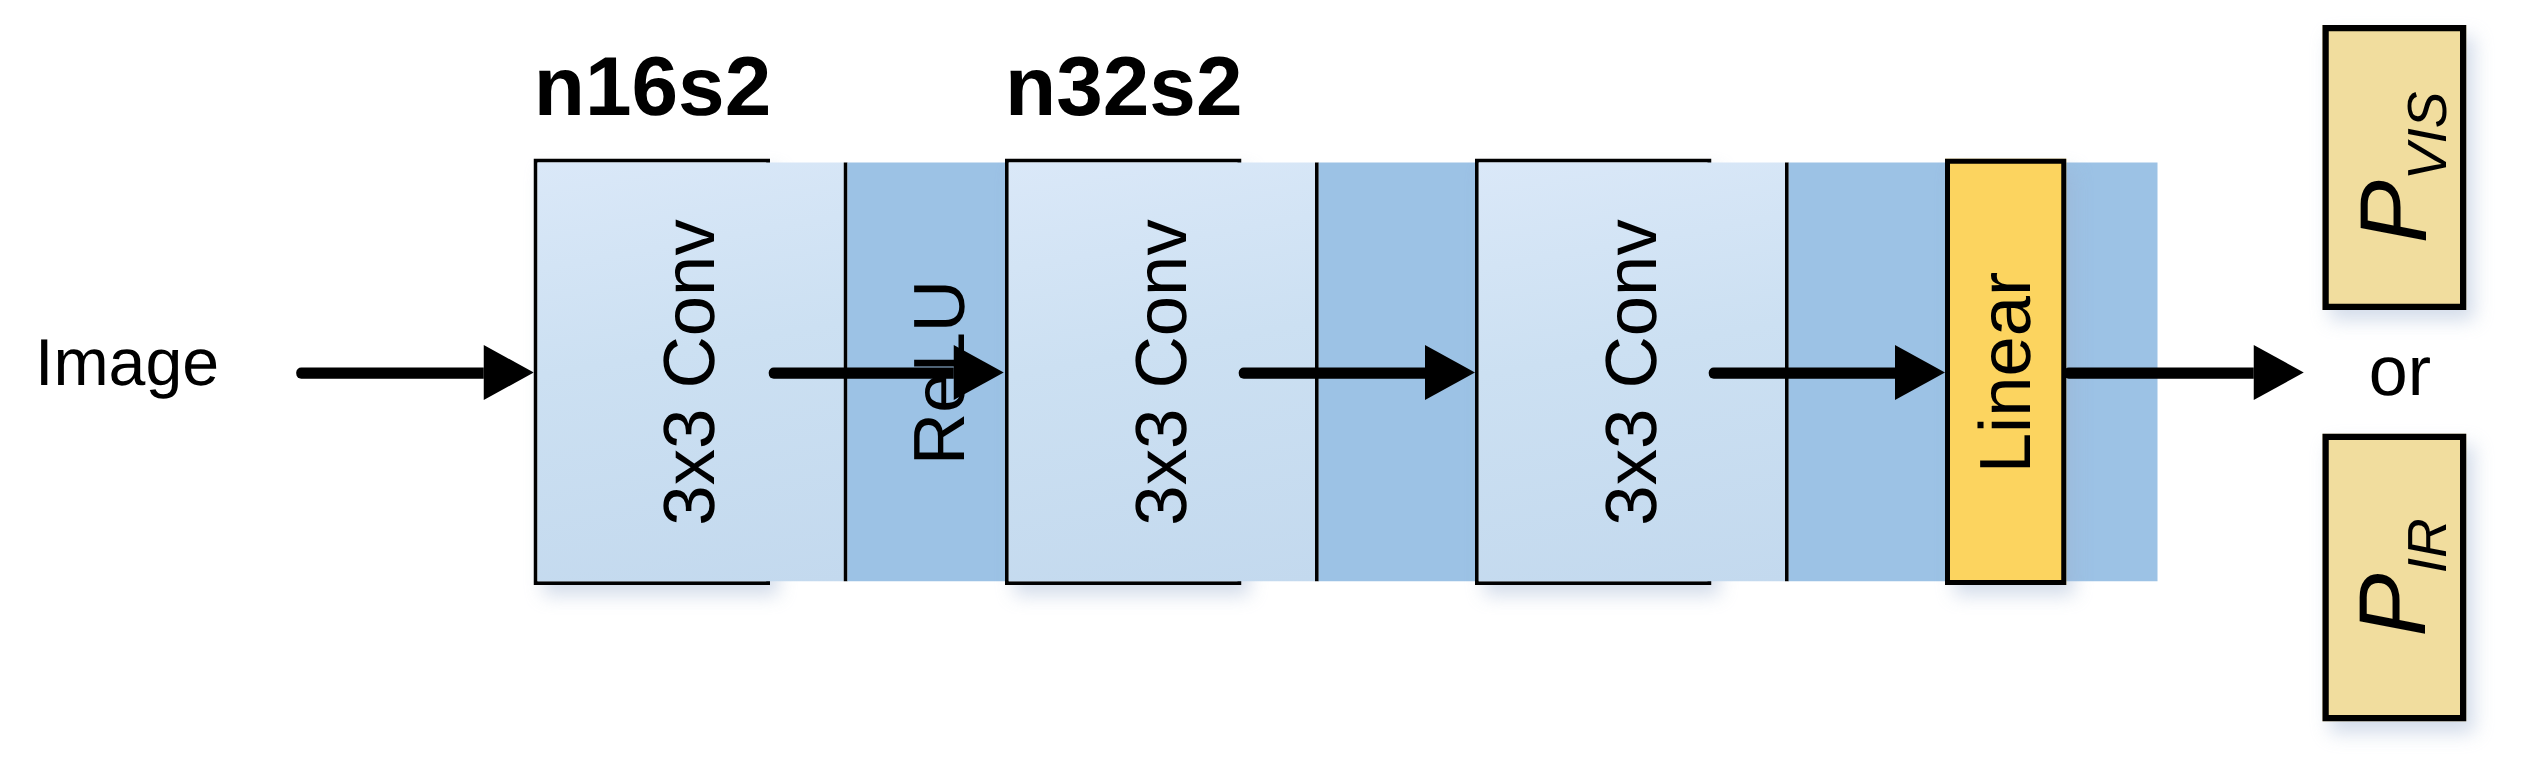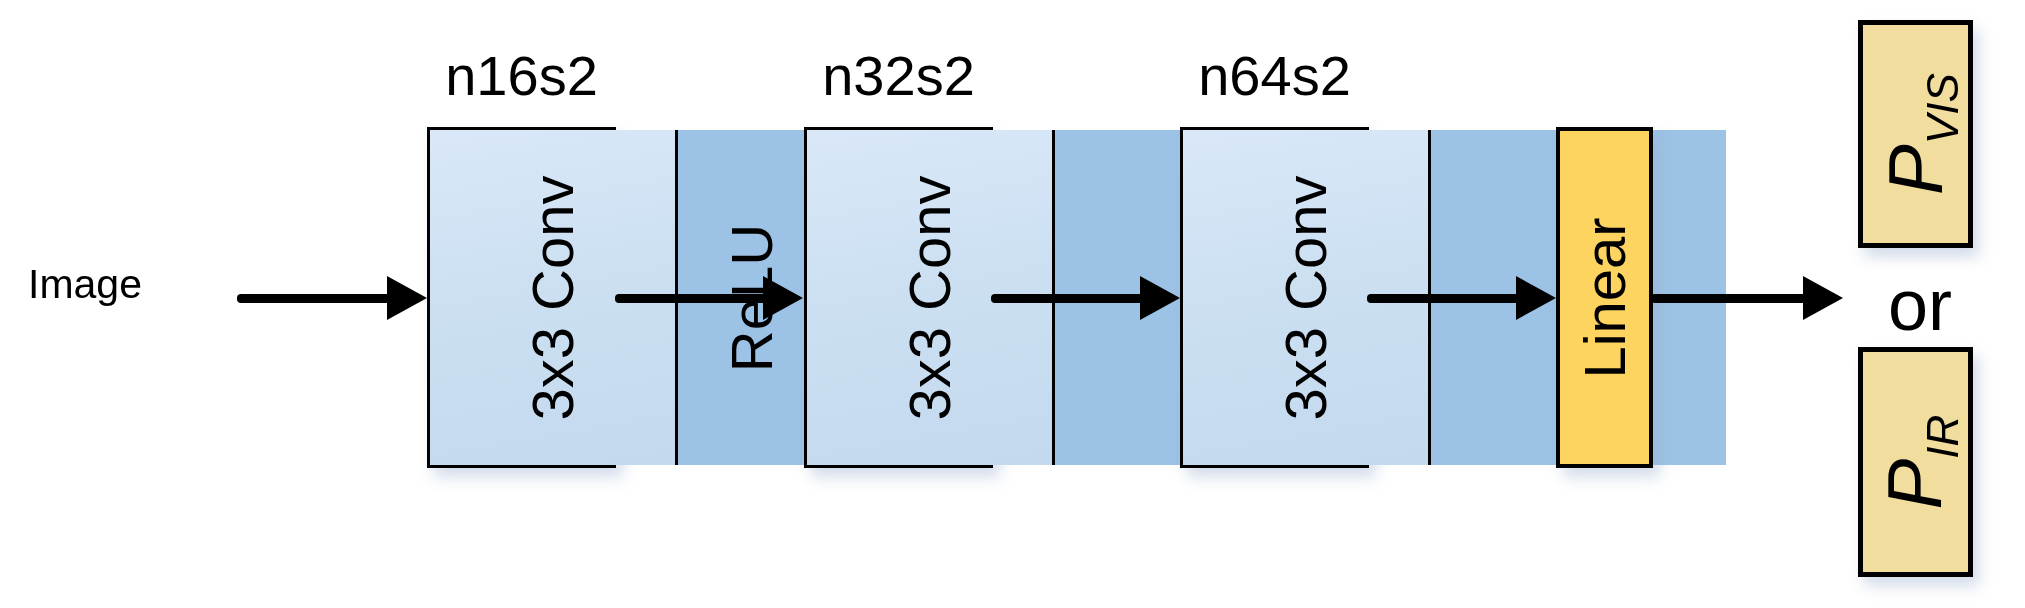--- a/index.html
+++ b/index.html
@@ -9,44 +9,44 @@
     background:#ffffff;
     font-family:"Liberation Sans", sans-serif;
     color:#000;
     overflow:hidden;
   }
   .abs{position:absolute;}
 
   
   .input-label{
     left:28px;top:262px;
-    font-size:41px;line-height:1.1;
+    font-size:53px;line-height:1.1;
     white-space:nowrap;
   }
 
   
   .arrow{
     height:44px;top:276px;
     display:flex;align-items:center;
   }
   .arrow .line{
     flex:1;height:9px;background:#000;border-radius:4px 0 0 4px;
   }
   .arrow .head{
     width:0;height:0;
     border-top:22px solid transparent;
     border-bottom:22px solid transparent;
     border-left:40px solid #000;
   }
 
   
   .block-label{
-    top:48px;height:70px;
-    font-size:56px;line-height:1.0;
-    text-align:center;white-space:nowrap;
+    top:36px;height:70px;
+    font-size:67px;line-height:1.0;
+    text-align:center;white-space:nowrap;font-weight:bold;
   }
   .conv-block{
     top:127px;width:189px;height:341px;
     border:3px solid #000;box-sizing:border-box;
     display:flex;
     box-shadow:7px 9px 14px rgba(158,178,208,0.45);
     background:#fff;
   }
   .cell{
     flex:1;display:flex;align-items:center;justify-content:center;
@@ -67,21 +67,21 @@
     left:1556px;top:127px;width:97px;height:341px;
     background:#fcd45f;
     border:4px solid #000;box-sizing:border-box;
     display:flex;align-items:center;justify-content:center;
     box-shadow:7px 9px 14px rgba(158,178,208,0.45);
   }
 
   
   .or-label{
     left:1870px;top:266px;width:100px;
-    font-size:72px;line-height:1.1;
+    font-size:56px;line-height:1.1;
     text-align:center;white-space:nowrap;
   }
 
   
   .out-box{
     left:1858px;width:115px;
     background:#f1dd9e;
     border:5px solid #000;box-sizing:border-box;
     display:flex;align-items:center;justify-content:center;
     box-shadow:6px 9px 14px rgba(158,178,208,0.45);
@@ -132,21 +132,20 @@
     <div class="cell cell-act">
       <span class="rot">BN + ReLU</span>
     </div>
   </div>
 
   <div class="abs arrow" style="left:991px;width:189px;">
     <div class="line"></div>
     <div class="head"></div>
   </div>
 
-  <div class="abs block-label" style="left:1180px;width:189px;">n64s2</div>
   <div class="abs conv-block" style="left:1180px;">
     <div class="cell cell-conv">
       <span class="rot">3x3 Conv</span>
     </div>
     <div class="cell cell-act">
       <span class="rot">BN + ReLU</span>
     </div>
   </div>
 
   <div class="abs arrow" style="left:1367px;width:189px;">

